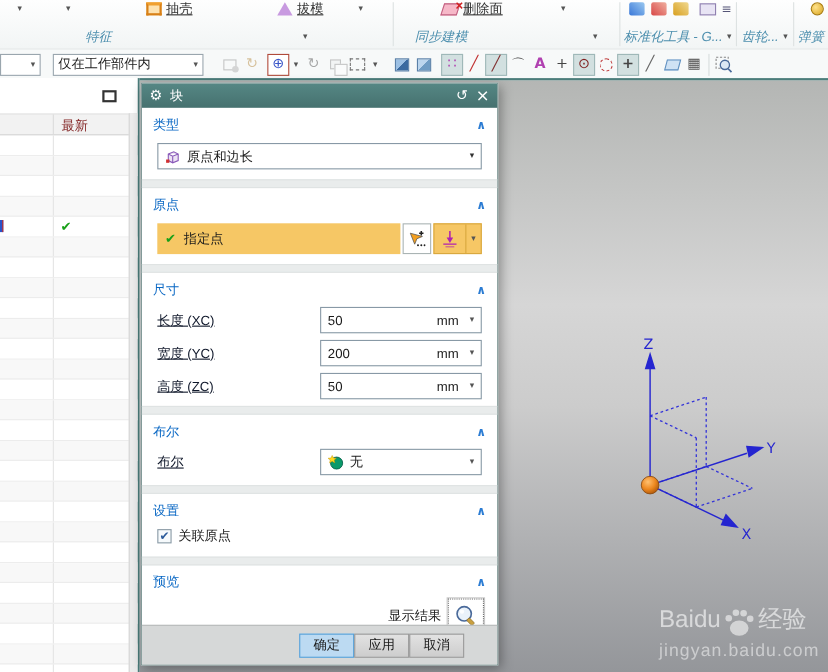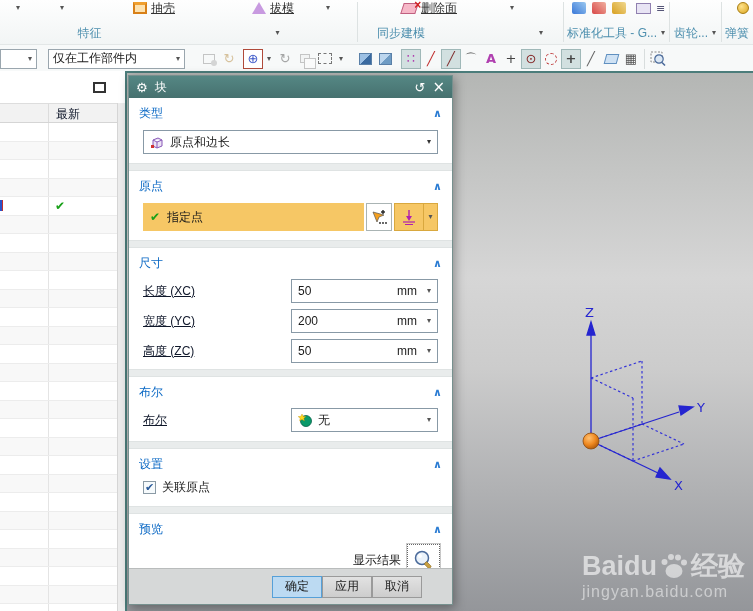--- a/index.html
+++ b/index.html
@@ -9,21 +9,21 @@
 
   
   .ribbon { position:absolute; left:0; top:0; width:753px; height:44px;
             background:linear-gradient(#fefefe,#f2f5f5); }
   .r1 { position:relative; height:17px; }
   .r1 .item { position:absolute; top:0; display:flex; align-items:center; gap:4px; height:16px; }
   .r1 .lbl { font-size:12px; color:#333; white-space:nowrap;text-decoration:underline; }
   .caret { font-size:8px; color:#555; line-height:1; }
   .rgroups { position:relative; height:20px; margin-top:6px; display:flex; }
   .rgroup { display:flex; align-items:center; justify-content:center; gap:4px;
-            color:#4d8fae; font-size:12px; white-space:nowrap; overflow:hidden; }
+            color:#4d8fae; font-size:12px; white-space:nowrap; overflow:hidden;font-style:italic; }
   .gsep { position:absolute; top:0; width:1px; height:40px; background:#dde2e2; }
   
   .ic-shell { width:14px; height:12px; border:2px solid #d88018; border-top:3px solid #f0a030; background:#fde2b0; }
   .ic-draft { width:0; height:0; border-left:7px solid transparent; border-right:7px solid transparent; border-bottom:12px solid #c89ae0; }
   .ic-delface { position:relative; width:15px; height:11px; background:#f6b8c8; border:1px solid #c06080; transform:skewX(-18deg); }
   .ic-delface::after { content:"×"; position:absolute; right:-4px; top:-6px; color:#d02020; font-weight:bold; transform:skewX(18deg); font-size:12px; }
   .ic-arrow3 { width:14px; height:12px; border-radius:2px; }
   .ic-film { width:15px; height:11px; border:1px solid #9080b0; background:#e8e4f4; }
   .ic-coin { width:12px; height:12px; border-radius:50%; background:radial-gradient(circle at 35% 35%,#ffe28a,#d9a520); border:1px solid #a87c10; }
 
@@ -50,36 +50,36 @@
   .ic-face { width:13px; height:10px; background:#cfe2f4; border:1px solid #6090c0; transform:skewX(-15deg); }
   .ic-grid { color:#555; font-size:13px; }
 
   
   .lpanel { position:absolute; left:0; top:71px; width:127px; height:540px; background:#fff;
             border-right:2px solid #4b7d7b; }
   .lp-top { position:relative; height:32px; background:#fff; }
   .lp-restore { position:absolute; left:93px; top:11px; width:13px; height:11px; border:2px solid #333; background:#fff; }
   .lp-head { display:flex; height:20px; background:#f2f2f2; border-top:1px solid #ddd; border-bottom:1px solid #d5d5d5; }
   .lp-head .c1 { width:49px; border-right:1px solid #dcdcdc; }
-  .lp-head .c2 { flex:1; padding:2px 0 0 7px; color:#0f172a; }
+  .lp-head .c2 { flex:1; padding:2px 0 0 7px; color:#7f1d1d; }
   .lp-rows { position:relative; }
   .lp-row { display:flex; height:18.5px; border-bottom:1px solid #ececec; }
   .lp-row.alt { background:#f8f8f8; }
   .lp-row .c1 { width:49px; border-right:1px solid #e4e4e4; position:relative; }
   .lp-row .c2 { flex:1; padding-left:6px; display:flex; align-items:center; }
   .lp-check { color:#18a018; font-size:12px; font-weight:bold; }
   .lp-sliver { position:absolute; left:0; top:3px; width:3px; height:11px; background:#2a52c8; border-right:1px solid #c03030; }
   .lp-scroll { position:absolute; right:0; top:32px; bottom:0; width:8px; background:#ececec; border-left:1px solid #d5d5d5; }
 
   
   .viewport { position:absolute; left:127px; top:71px; width:626px; height:540px;
               border-top:2px solid #4b7d7b;
               background:linear-gradient(180deg,#b4b6b4 0%,#d6d6d6 38%,#cccccc 55%,#94969a 100%); }
   .wm { position:absolute; right:8px; bottom:10px; text-align:left; color:rgba(255,255,255,.6); }
-  .wm-row1 { display:flex; align-items:center; gap:2px; font-weight:bold; font-size:27px; line-height:1; }
+  .wm-row1 { display:flex; align-items:flex-start; gap:2px; font-weight:normal; font-size:22px; line-height:1; }
   .wm-row2 { font-size:16px; color:rgba(255,255,255,.5); letter-spacing:1px; margin-top:3px; }
 
   
   .dlg { position:absolute; left:128px; top:75px; width:325px; height:530px; background:#fff;
          border:1px solid #76908e; box-shadow:2px 3px 10px rgba(0,0,0,.35); }
   .dlg-title { height:22px; background:linear-gradient(#558784,#46716f); color:#fff;
                display:flex; align-items:center; padding:0 7px; gap:7px; }
   .dlg-title .t { flex:1; font-size:12px; }
   .dlg-title .tbtn { color:#fff; font-size:13px; line-height:1; cursor:default; }
   .sec-hd { display:flex; align-items:center; padding:7px 10px 3px 10px; }

